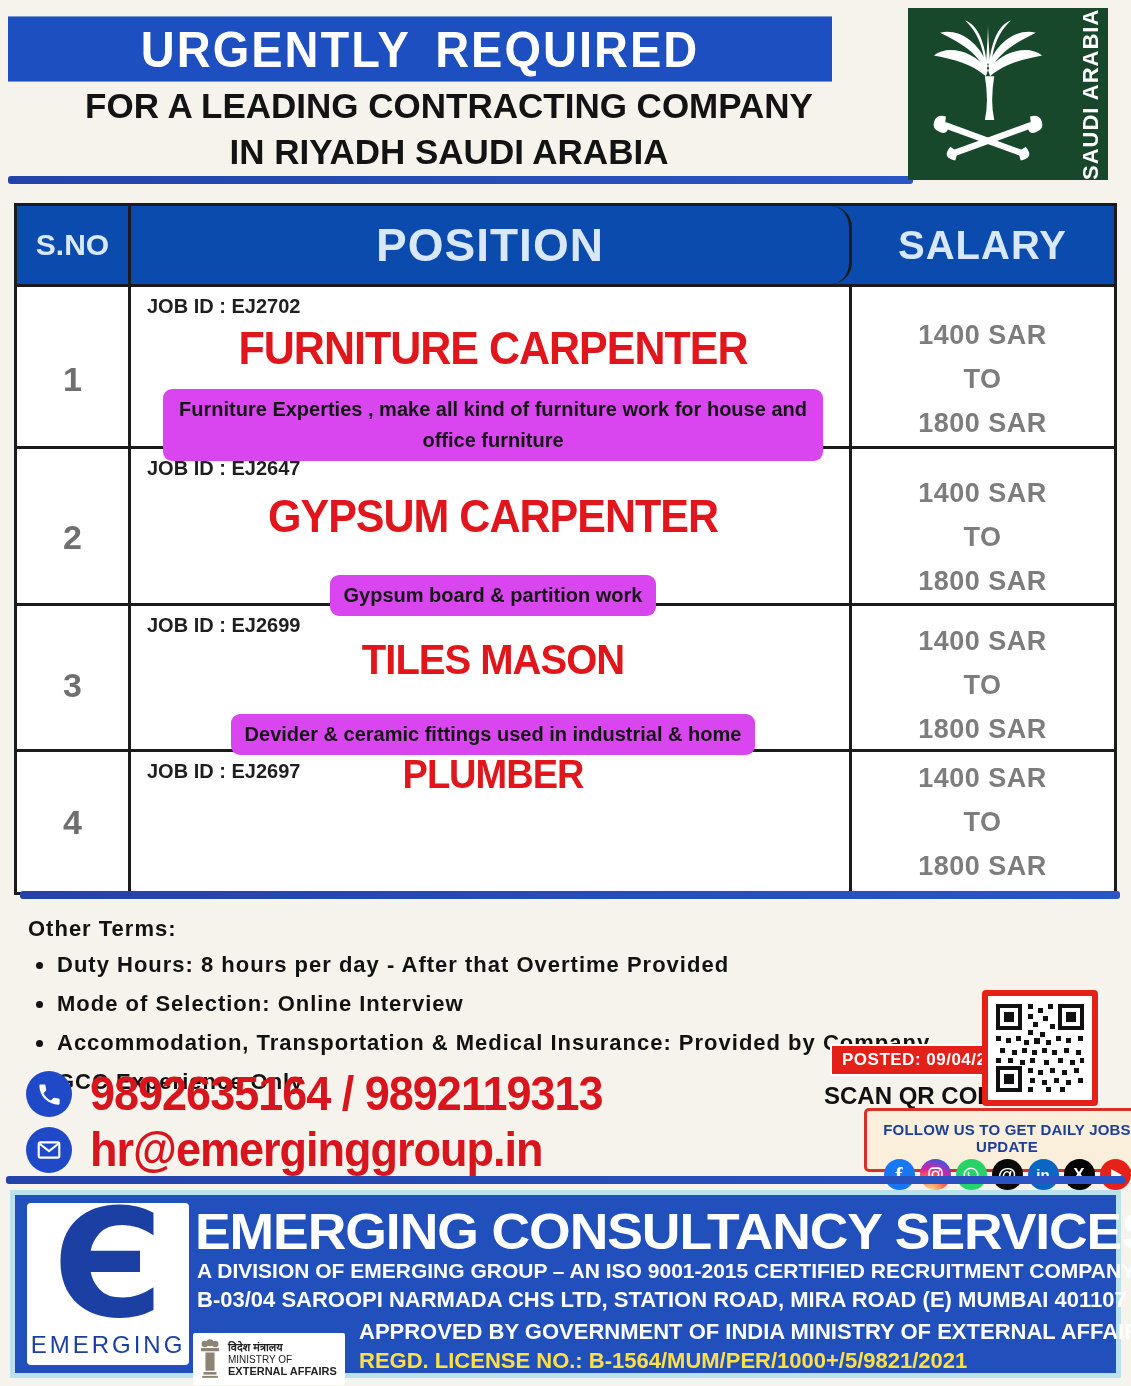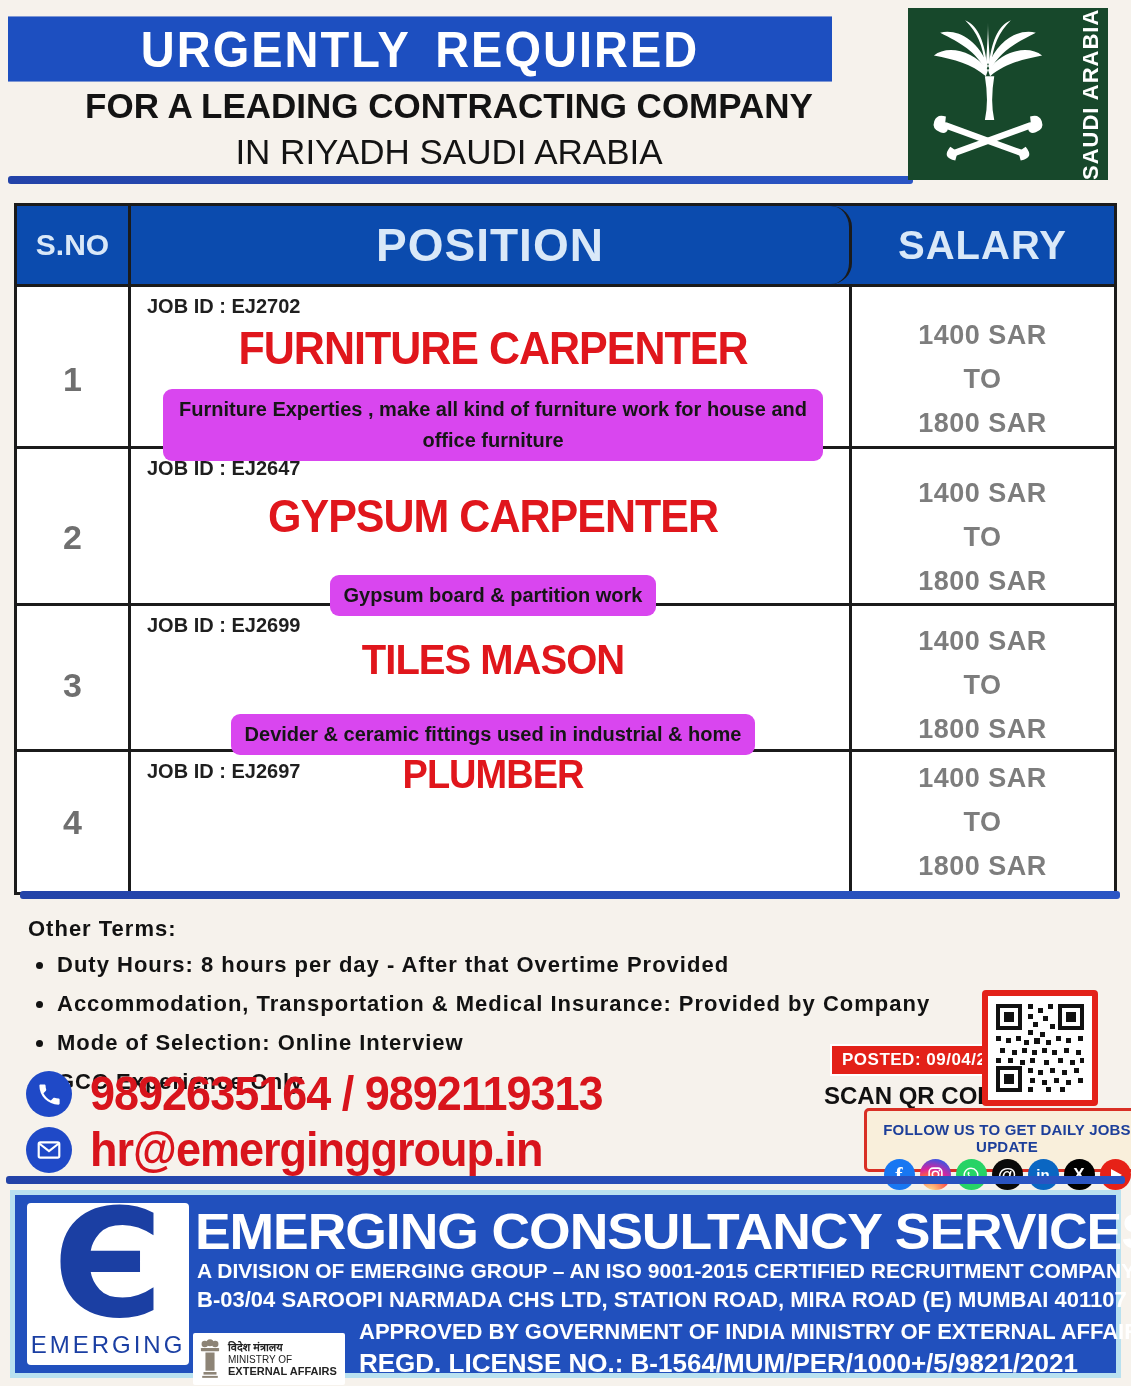--- a/index.html
+++ b/index.html
@@ -11,21 +11,21 @@
   }
   
   .banner {
     position:absolute; left:8px; top:18px; width:824px; height:62px;
     background:#1d4fc0; color:#fff; display:flex; align-items:center; justify-content:center;
     font-size:47px; font-weight:700; letter-spacing:2px; word-spacing:10px;
     transform:scaleY(1.05);
   }
   .subtitle { position:absolute; left:8px; top:86px; width:882px; text-align:center; color:#131313; }
   .subtitle .l1 { font-size:35px; font-weight:700; letter-spacing:0; }
-  .subtitle .l2 { font-size:35px; font-weight:400; margin-top:6px; }
+  .subtitle .l2 { font-size:35px; font-weight:700; margin-top:6px; }
   .rule { position:absolute; height:8px; background:linear-gradient(90deg,#2343a8,#2a55c4); border-radius:3px; }
   .rule-top { left:8px; top:176px; width:905px; }
   .rule-mid { left:20px; top:891px; width:1100px; }
   .rule-low { left:6px; top:1176px; width:1119px; }
 
   .saudi { position:absolute; left:908px; top:8px; width:200px; height:172px; background:#17482b; }
   .saudi .palm { position:absolute; left:10px; top:8px; width:140px; height:156px; }
   .saudi .vlabel {
     position:absolute; right:4px; top:0; height:100%; display:flex; align-items:center;
     writing-mode:vertical-rl; transform:rotate(180deg);
@@ -112,21 +112,21 @@
     letter-spacing:-1px; transform:scaleX(1.07); transform-origin:left; white-space:nowrap; }
   .f-line1 { position:absolute; left:182px; top:64px; color:#fff; font-size:21px; font-weight:700; white-space:nowrap; }
   .f-line2 { position:absolute; left:182px; top:92px; color:#fff; font-size:22px; font-weight:700; white-space:nowrap; }
   .ministry { position:absolute; left:178px; top:122px; width:152px; height:52px; background:#fff; border-radius:2px;
     display:flex; align-items:center; gap:5px; padding:2px 4px;margin-top:16px; }
   .ministry .mtxt { color:#222; line-height:1.1; }
   .ministry .hindi { font-size:11px; font-weight:700; }
   .ministry .m1 { font-size:10px; }
   .ministry .m2 { font-size:11px; font-weight:700; }
   .f-appr1 { position:absolute; left:344px; top:124px; color:#fff; font-size:22px; font-weight:700; white-space:nowrap; }
-  .f-appr2 { position:absolute; left:344px; top:153px; color:#ffffff; font-size:26px; font-weight:700; white-space:nowrap; }
+  .f-appr2 { position:absolute; left:344px; top:153px; color:#fde047; font-size:22px; font-weight:700; white-space:nowrap; }
 </style>
 </head>
 <body>
 
 <div class="page">
 
   <div class="banner">URGENTLY REQUIRED</div>
   <div class="subtitle">
     <div class="l1">FOR A LEADING CONTRACTING  COMPANY</div>
     <div class="l2">IN RIYADH SAUDI ARABIA</div>
@@ -219,22 +219,22 @@
       </div>
     </div>
   </div>
 
   <div class="rule rule-mid"></div>
 
   <div class="terms">
     <h3>Other Terms:</h3>
     <ul>
       <li>Duty Hours: 8 hours per day - After that Overtime Provided</li>
+      <li>Mode of Selection: Online Interview</li>
       <li>Accommodation, Transportation &amp; Medical Insurance: Provided by Company</li>
-      <li>Mode of Selection: Online Interview</li>
       <li>GCC Experience Only</li>
     </ul>
   </div>
 
   <div class="contact-row phone-row">
     <span class="cicon">
       <svg width="27" height="27" viewBox="0 0 24 24" fill="#fff">
           <path d="M6.62 10.79c1.44 2.83 3.76 5.15 6.59 6.59l2.2-2.2c.27-.27.67-.36 1.02-.24 1.12.37 2.33.57 3.57.57.55 0 1 .45 1 1V20c0 .55-.45 1-1 1-9.39 0-17-7.61-17-17 0-.55.45-1 1-1h3.5c.55 0 1 .45 1 1 0 1.25.2 2.45.57 3.57.11.35.03.74-.25 1.02l-2.2 2.2z"></path>
         </svg>
     </span>

